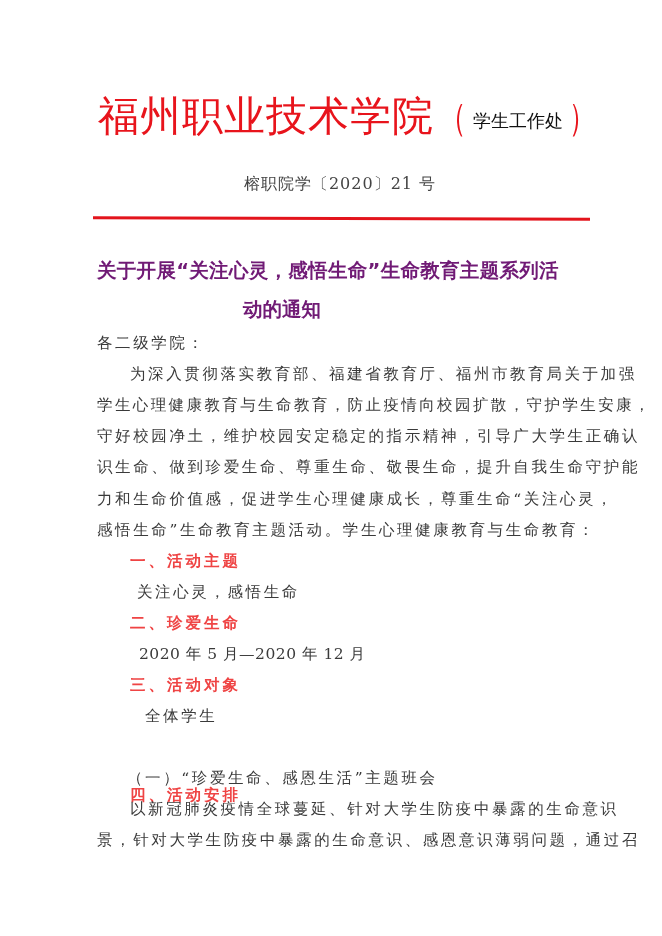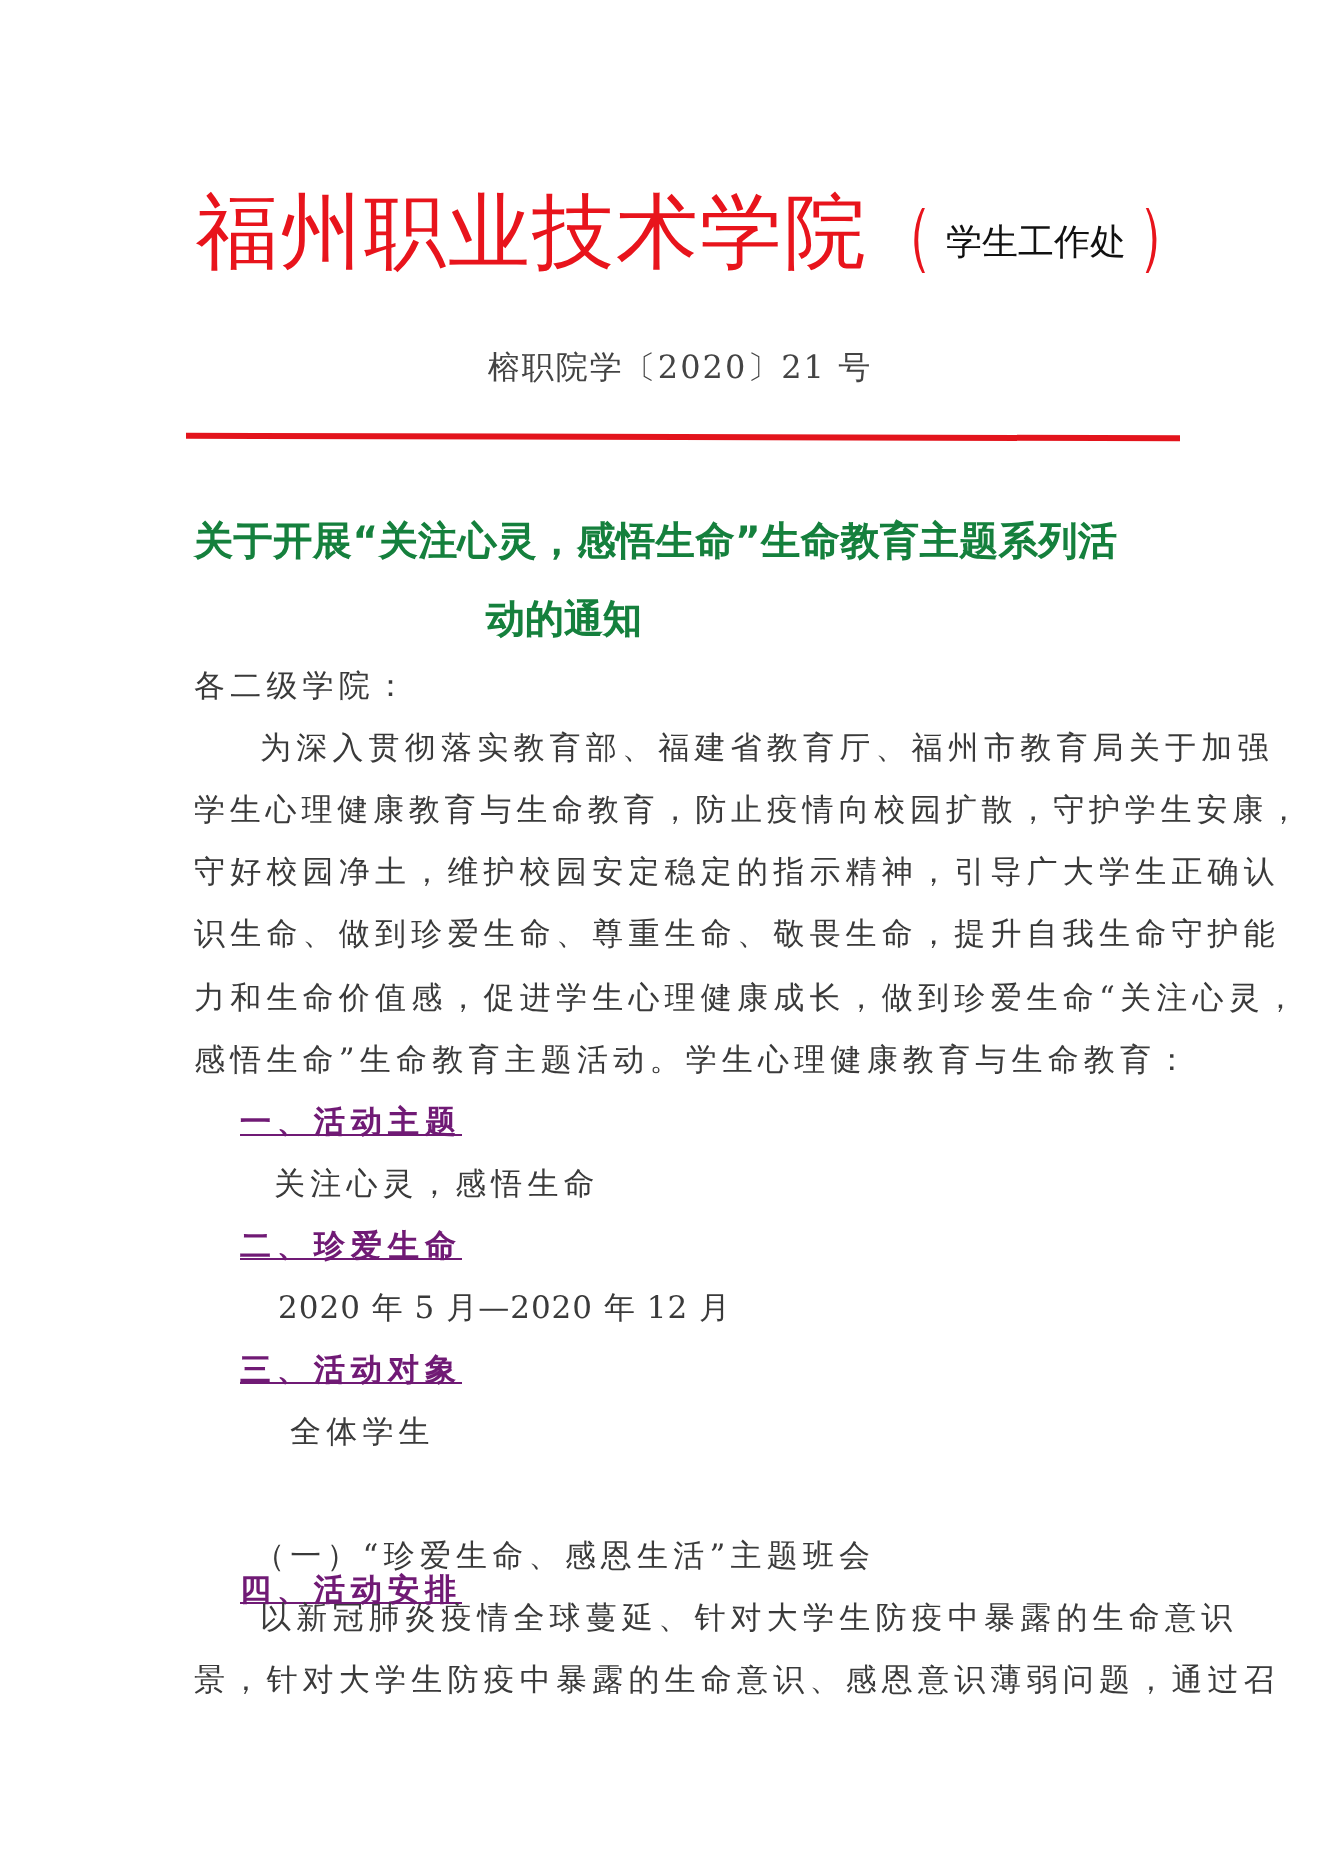--- a/index.html
+++ b/index.html
@@ -3,25 +3,25 @@
   <meta charset="utf-8">
   <style>
     html, body { margin: 0; padding: 0; background: #ffffff; }
     body { width: 662px; height: 936px; position: relative; overflow: hidden; font-family: "DejaVu Serif", "Liberation Serif", serif; color: #333; }
     .abs { position: absolute; white-space: nowrap; }
     .header-title { left: 98px; top: 80px; font-family: "DejaVu Sans", "Liberation Sans", sans-serif; font-size: 41px; color: #e8141c; letter-spacing: 1px; line-height: 72px; }
     .paren { color: #e8141c; font-size: 38px; font-family: "DejaVu Sans", "Liberation Sans", sans-serif; display: inline-block; transform: scaleX(0.7); }
     .header-sub { font-size: 18px; color: #111; letter-spacing: 0px; vertical-align: 3px; }
     .doc-number { left: 0; width: 680px; text-align: center; top: 174px; font-size: 16px; color: #444; letter-spacing: 1px; }
     .red-rule { left: 93px; top: 217px; width: 497px; height: 3px; background: #e3141c; transform: rotate(0.15deg); }
-    .notice-title { font-family: "DejaVu Sans", "Liberation Sans", sans-serif; font-weight: bold; font-size: 19.5px; color: #15803d; }
+    .notice-title { font-family: "DejaVu Sans", "Liberation Sans", sans-serif; font-weight: bold; font-size: 19.5px; color: #701a75; }
     .nt1 { left: 97px; top: 257px; letter-spacing: 0.3px; }
     .nt2 { left: 0; width: 540px; text-align: center; top: 296px; padding-left: 24px; box-sizing: border-box; }
     .body-line { font-size: 15.5px; color: #3a3a3a; letter-spacing: 2.6px; left: 97px; text-align: right; }
-    .section-head { font-family: "DejaVu Serif", "Liberation Serif", serif; font-weight: bold; font-size: 15.5px; color: #701a75; letter-spacing: 3px; left: 120px; text-decoration: underline; }
+    .section-head { font-family: "DejaVu Serif", "Liberation Serif", serif; font-weight: bold; font-size: 15.5px; color: #ef4444; letter-spacing: 3px; left: 130px; }
   </style>
 </head>
 <body>
 
 <div>
 
   <div class="abs header-title">
     <span>福州职业技术学院</span><span class="paren">（</span><span class="header-sub">学生工作处</span><span class="paren">）</span>
   </div>
 
@@ -31,21 +31,21 @@
 
   <div class="abs notice-title nt1">关于开展“关注心灵，感悟生命”生命教育主题系列活</div>
   <div class="abs notice-title nt2">动的通知</div>
 
   <div class="abs body-line" style="top:333px;">各二级学院：</div>
 
   <div class="abs body-line" style="top:364px; left:130px;">为深入贯彻落实教育部、福建省教育厅、福州市教育局关于加强</div>
   <div class="abs body-line" style="top:395px; letter-spacing:2.4px;">学生心理健康教育与生命教育，防止疫情向校园扩散，守护学生安康，</div>
   <div class="abs body-line" style="top:426px;">守好校园净土，维护校园安定稳定的指示精神，引导广大学生正确认</div>
   <div class="abs body-line" style="top:457px;">识生命、做到珍爱生命、尊重生命、敬畏生命，提升自我生命守护能</div>
-  <div class="abs body-line" style="top:489px;">力和生命价值感，促进学生心理健康成长，做到珍爱生命“关注心灵，</div>
+  <div class="abs body-line" style="top:489px;">力和生命价值感，促进学生心理健康成长，尊重生命“关注心灵，</div>
   <div class="abs body-line" style="top:520px;">感悟生命”生命教育主题活动。学生心理健康教育与生命教育：</div>
 
   <div class="abs section-head" style="top:551px;">一、活动主题</div>
   <div class="abs body-line" style="top:582px; left:137px;">关注心灵，感悟生命</div>
 
   <div class="abs section-head" style="top:613px;">二、珍爱生命</div>
   <div class="abs body-line" style="top:644px; left:139px; letter-spacing:0.5px;">2020 年 5 月—2020 年 12 月</div>
 
   <div class="abs section-head" style="top:675px;">三、活动对象</div>
   <div class="abs body-line" style="top:706px; left:145px;">全体学生</div>

